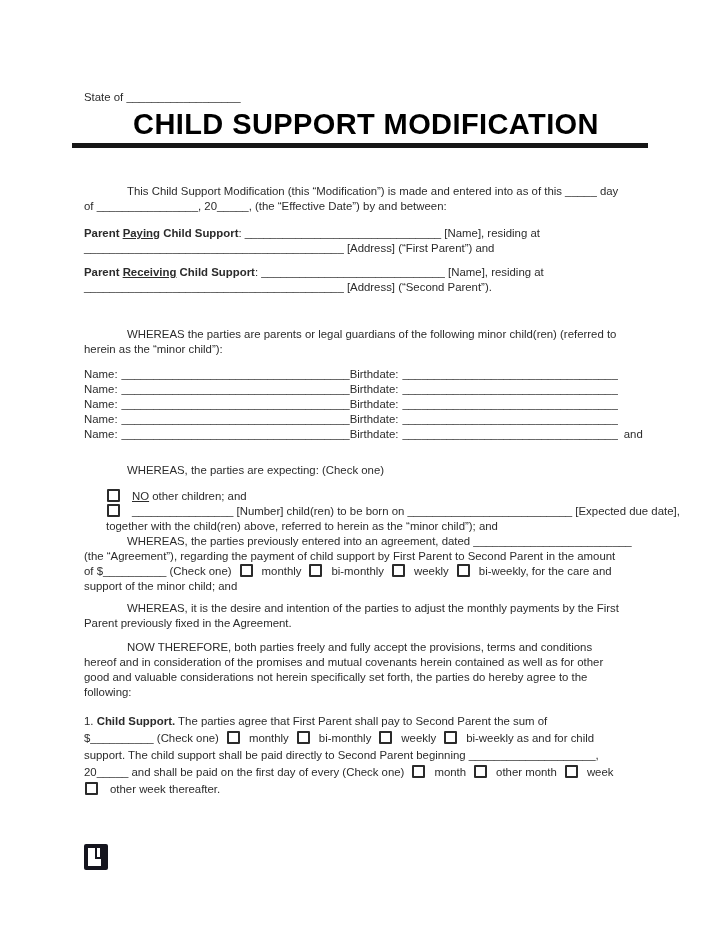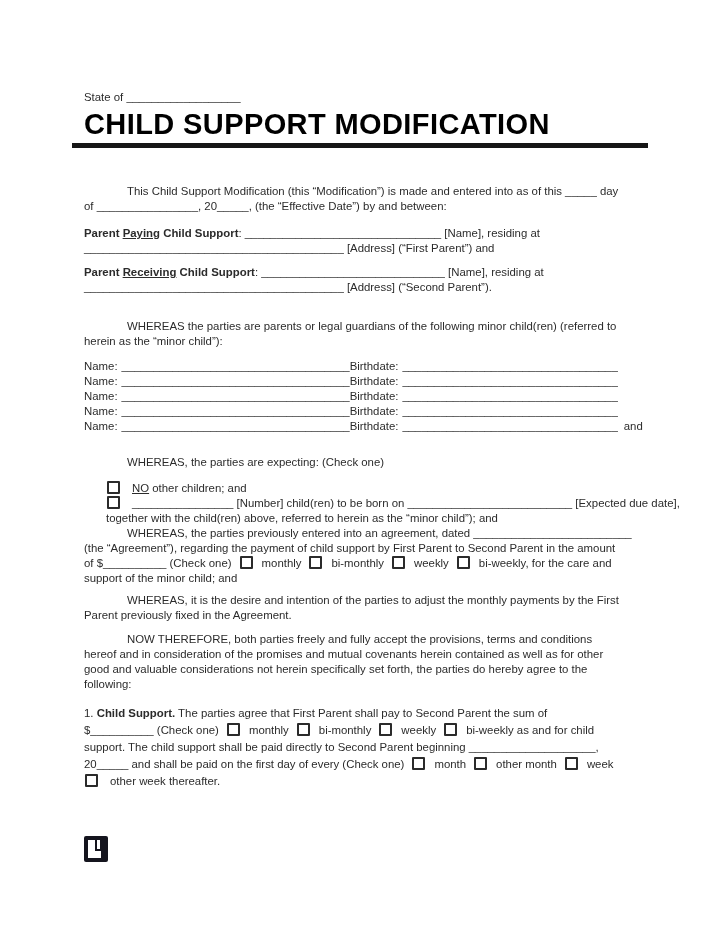--- a/index.html
+++ b/index.html
@@ -8,28 +8,28 @@
     font-family:"Liberation Sans", sans-serif; font-size:11.4px; color:#2b2b2b;
     overflow:hidden;
   }
   .content { padding:90px 72px 0 84px; }
   .line { height:15px; line-height:15px; white-space:nowrap; }
   .indent { padding-left:43px; }
   .b { font-weight:bold; }
   .u { text-decoration:underline; }
   .state-line { height:15px; line-height:15px; }
   .doc-title {
-    margin-top:3px; font-weight:bold; font-size:29px;
+    margin-top:3px; text-align:center; font-weight:bold; font-size:29px;
     line-height:33px; color:#000; letter-spacing:0.4px; white-space:nowrap;
   }
   .title-rule { margin:2px 0 0 -12px; border-bottom:5px solid #161616; height:0; }
   .intro      { margin-top:36px; }
   .paying     { margin-top:12px; }
   .receiving  { margin-top:9px; }
-  .wchildren  { margin-top:24px; }
+  .wchildren  { margin-top:32px; }
   .children   { margin-top:10px; }
   .exp-head   { margin-top:21px; }
   .exp-opts   { margin-top:11px;margin-left:22px; }
   .agreement  { }
   .desire     { margin-top:7px; }
   .therefore  { margin-top:9px; }
   .s1         { margin-top:13px; }
   .s1 .line   { height:17px; line-height:17px; }
   .footer     { margin-top:46px; }
   .cb {

